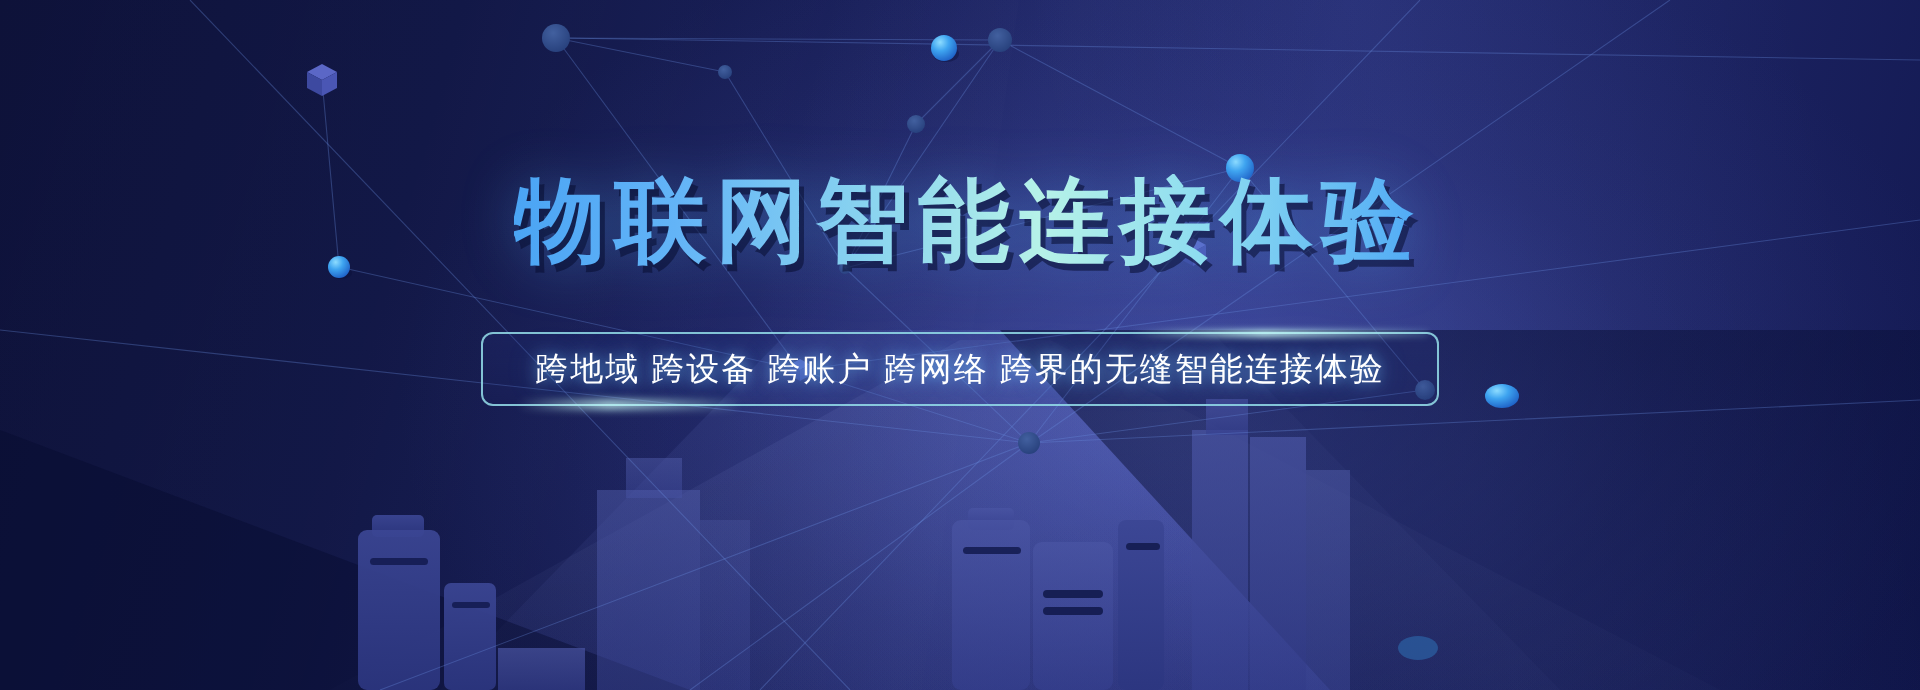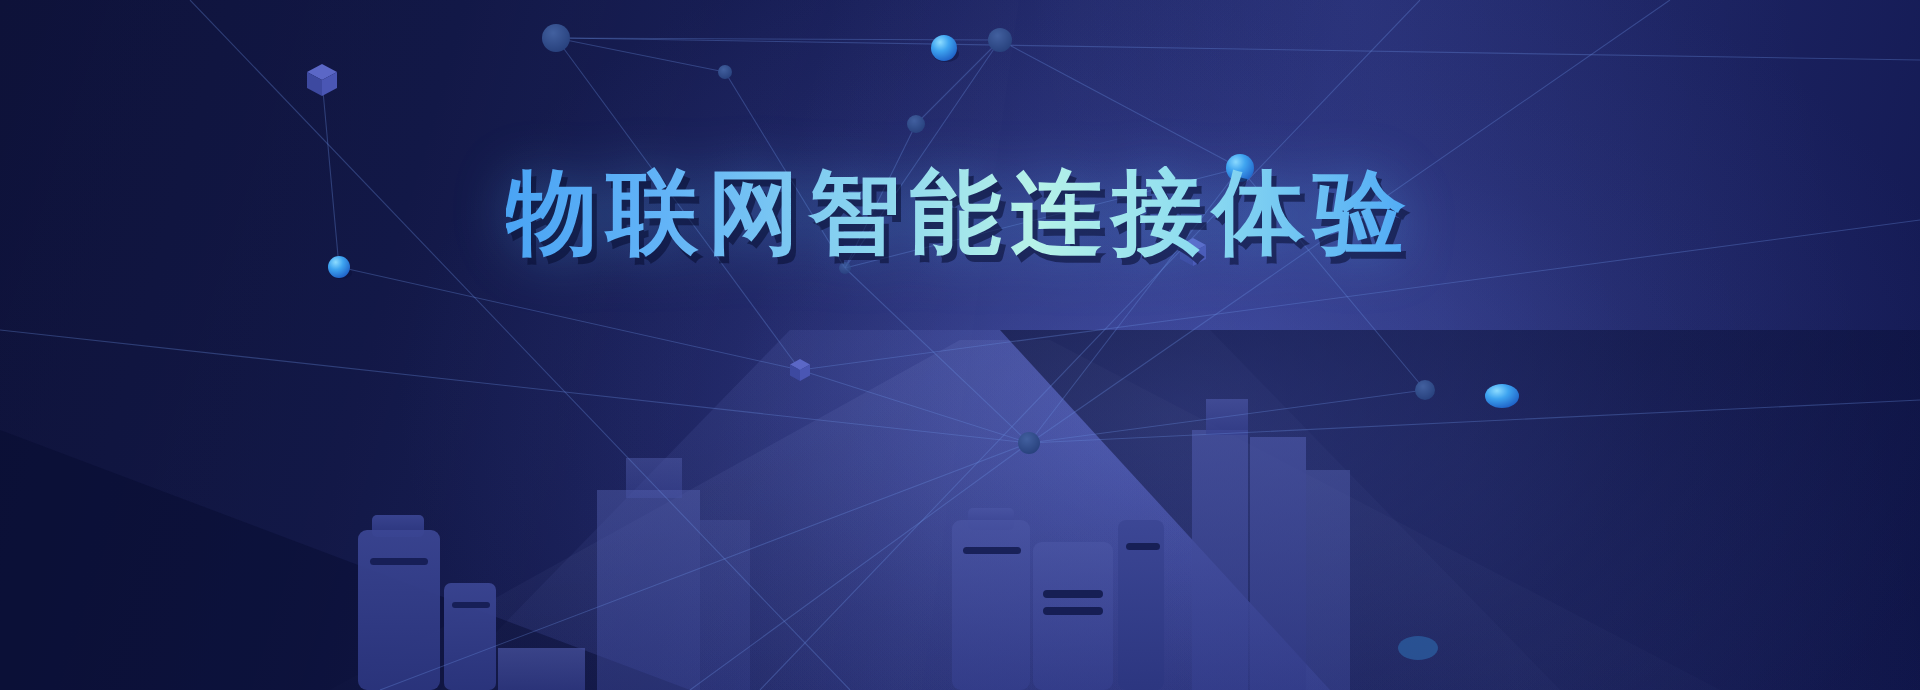--- a/index.html
+++ b/index.html
@@ -36,21 +36,21 @@
 
   
   .layer{position:absolute;left:0;top:0;width:1920px;height:690px;pointer-events:none;}
 
   
   .content{
     position:absolute;left:0;top:0;width:1920px;height:690px;
     display:flex;flex-direction:column;align-items:center;
   }
   .title{
-    margin:0;
+    margin:8px;
     position:absolute;
     top:166px;left:50%;transform:translateX(-50%);
     white-space:nowrap;
     font-size:92px;
     font-weight:bold;
     letter-spacing:9px;
     line-height:1;
     background:linear-gradient(92deg,#4aa4f4 0%, #63b4f7 18%, #8fd8ee 42%, #b6f2e8 58%, #8ddcf0 76%, #4fa9f6 100%);
     -webkit-background-clip:text;
     background-clip:text;
@@ -256,15 +256,18 @@
         <polygon points="0,-11 10,-5.5 0,0 -10,-5.5" fill="#5b67c6"></polygon>
         <polygon points="-10,-5.5 0,0 0,11 -10,5.5" fill="#3d49a0"></polygon>
         <polygon points="10,-5.5 10,5.5 0,11 0,0" fill="#4a56b4"></polygon>
       </g>
     </g>
   </svg>
 
   <div class="content">
     <h1 class="title">物联网智能连接体验</h1>
 
+    <div class="subtitle-box">
+      <span class="subtitle">跨地域 跨设备 跨账户 跨网络  跨界的无缝智能连接体验</span>
+    </div>
   </div>
 
 </div>
 
 </body></html>

